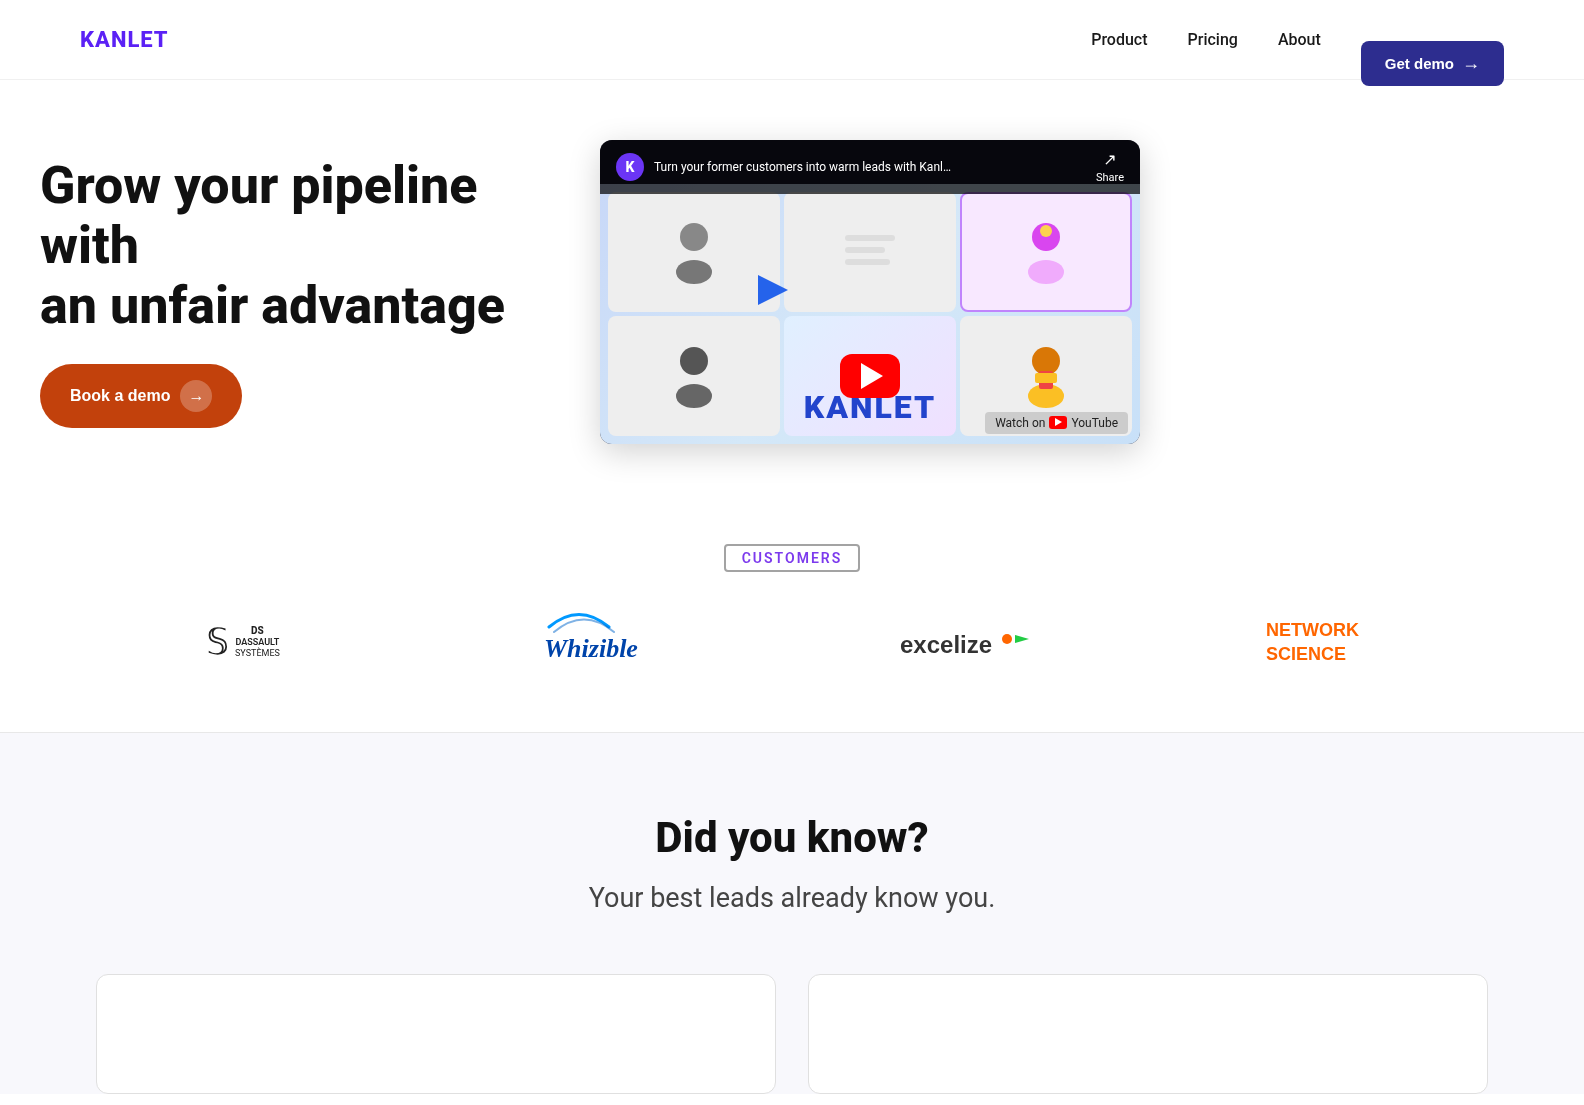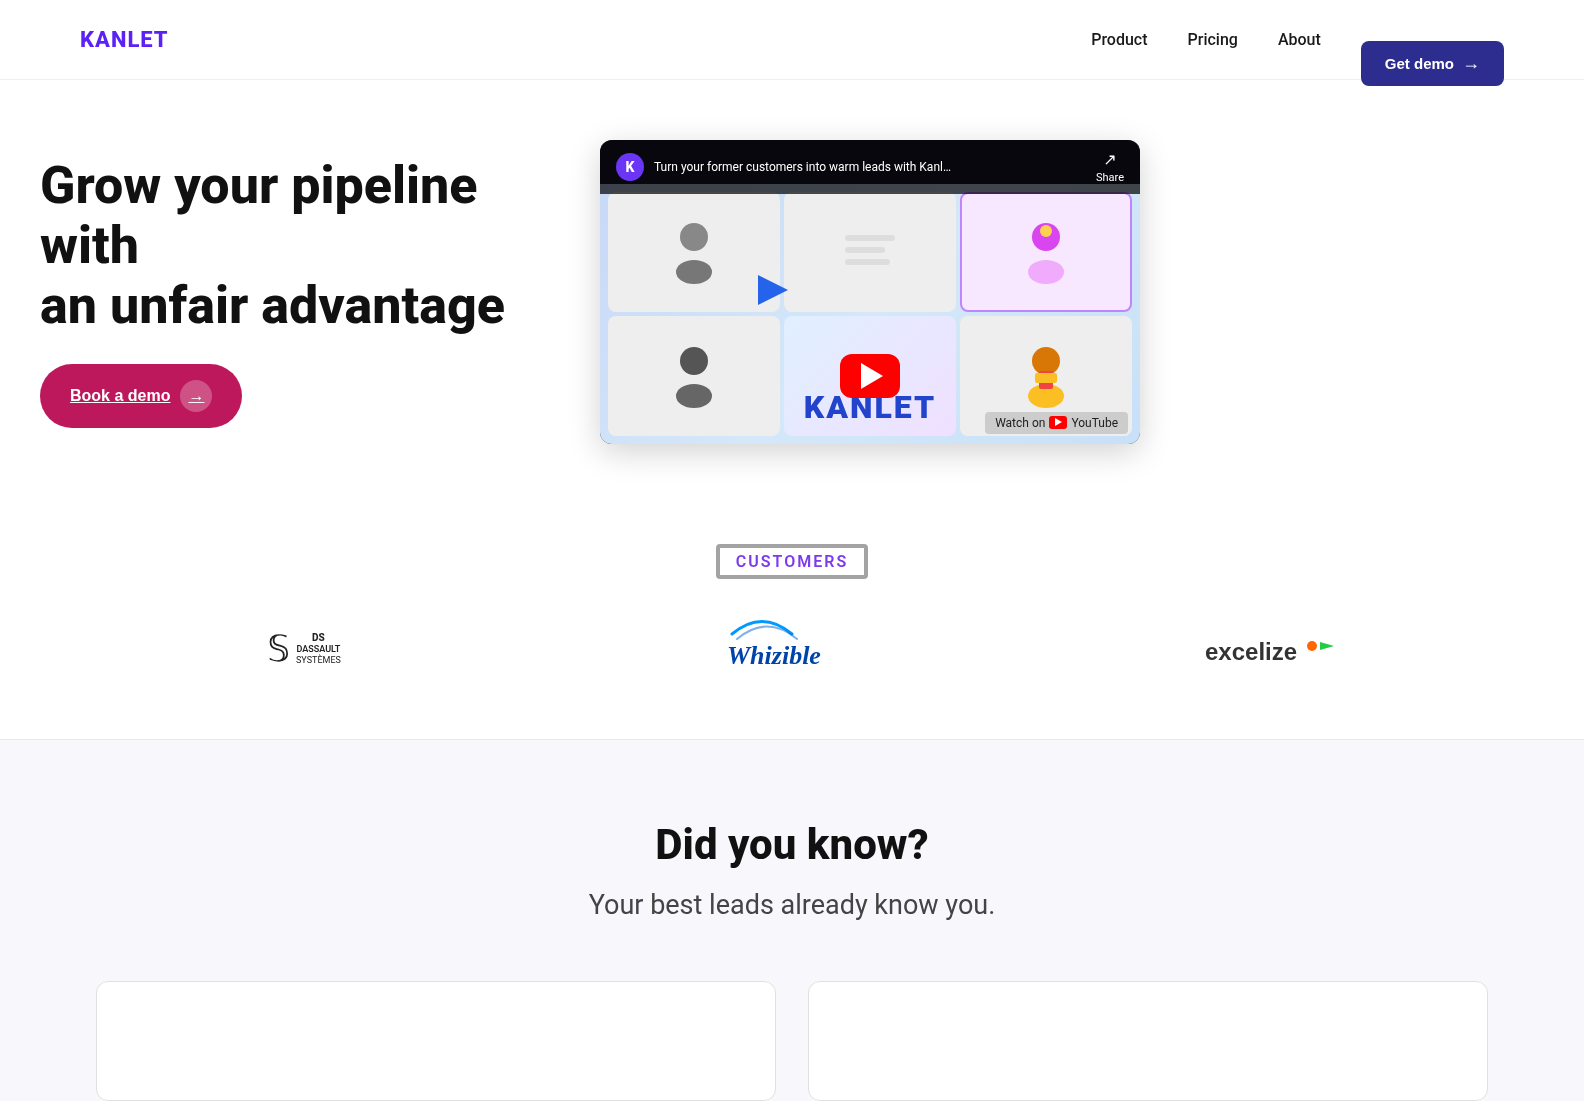--- a/index.html
+++ b/index.html
@@ -74,32 +74,31 @@
       color: #111;
       margin-bottom: 28px;
     }
     .hero-text p {
       font-size: 17px;
       line-height: 1.7;
       color: #444;
       margin-bottom: 36px;
     }
     .book-demo-btn {
-      background: #be185d;
+      background: #c2410c;
       color: #fff;
       border: none;
       padding: 16px 30px;
       border-radius: 50px;
       font-size: 16px;
       font-weight: 600;
       cursor: pointer;
       display: inline-flex;
       align-items: center;
       gap: 10px;
-      text-decoration: underline;
     }
     .book-demo-btn .circle-arrow {
       background: rgba(255,255,255,0.25);
       border-radius: 50%;
       width: 32px;
       height: 32px;
       display: flex;
       align-items: center;
       justify-content: center;
       font-size: 16px;
@@ -254,25 +253,25 @@
       border-bottom: 4px solid transparent;
       margin-left: 1px;
     }
 
     
     .customers-section {
       padding: 40px 80px 60px;
       text-align: center;
     }
     .customers-label {
-      font-size: 16px;
+      font-size: 14px;
       font-weight: 600;
       color: #7c3aed;
       letter-spacing: 2px;
-      border: 4px solid #a3a3a3;
+      border: 2px solid #a3a3a3;
       display: inline-block;
       padding: 4px 16px;
       border-radius: 4px;
       margin-bottom: 40px;
     }
     .customer-logos {
       display: flex;
       align-items: center;
       justify-content: space-around;
       gap: 20px;
@@ -470,20 +469,26 @@
 
     <div class="customer-logo">
       <svg width="140" height="50" viewBox="0 0 140 50">
         <text x="5" y="36" font-family="Arial, sans-serif" font-size="24" font-weight="700" fill="#333">excelize</text>
 
         <circle cx="112" cy="22" r="5" fill="#ff6600"></circle>
         <polygon points="120,18 134,22 120,26" fill="#22cc44"></polygon>
       </svg>
     </div>
 
+    <div class="customer-logo">
+      <svg width="140" height="60" viewBox="0 0 140 60">
+        <text x="5" y="24" font-family="Arial Black, sans-serif" font-size="18" font-weight="900" fill="#ff6600">NETWORK</text>
+        <text x="5" y="48" font-family="Arial Black, sans-serif" font-size="18" font-weight="900" fill="#ff6600">SCIENCE</text>
+      </svg>
+    </div>
 
   </div>
 </section>
 
 <div class="section-divider"></div>
 
 <section class="did-you-know">
   <h2>Did you know?</h2>
   <p>Your best leads already know you.</p>
 </section>

